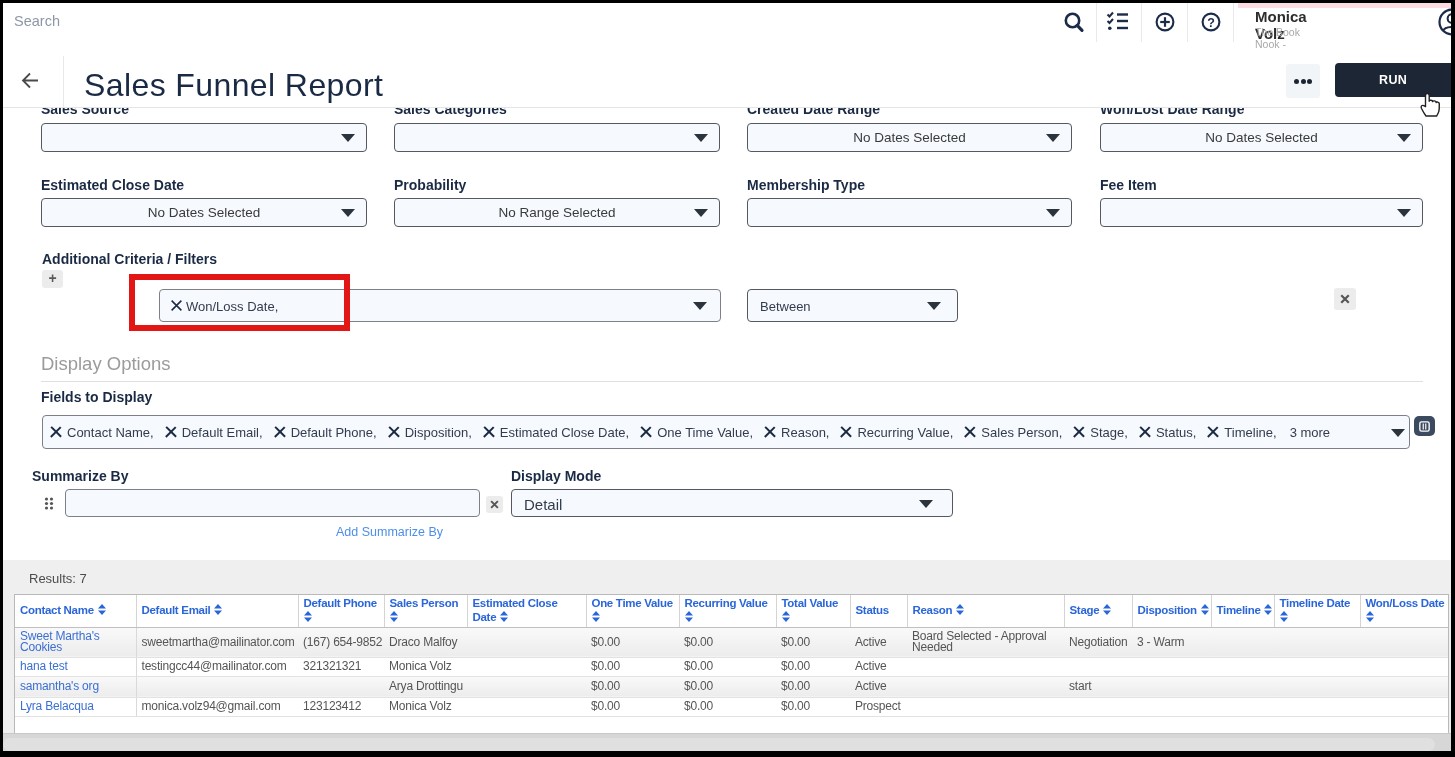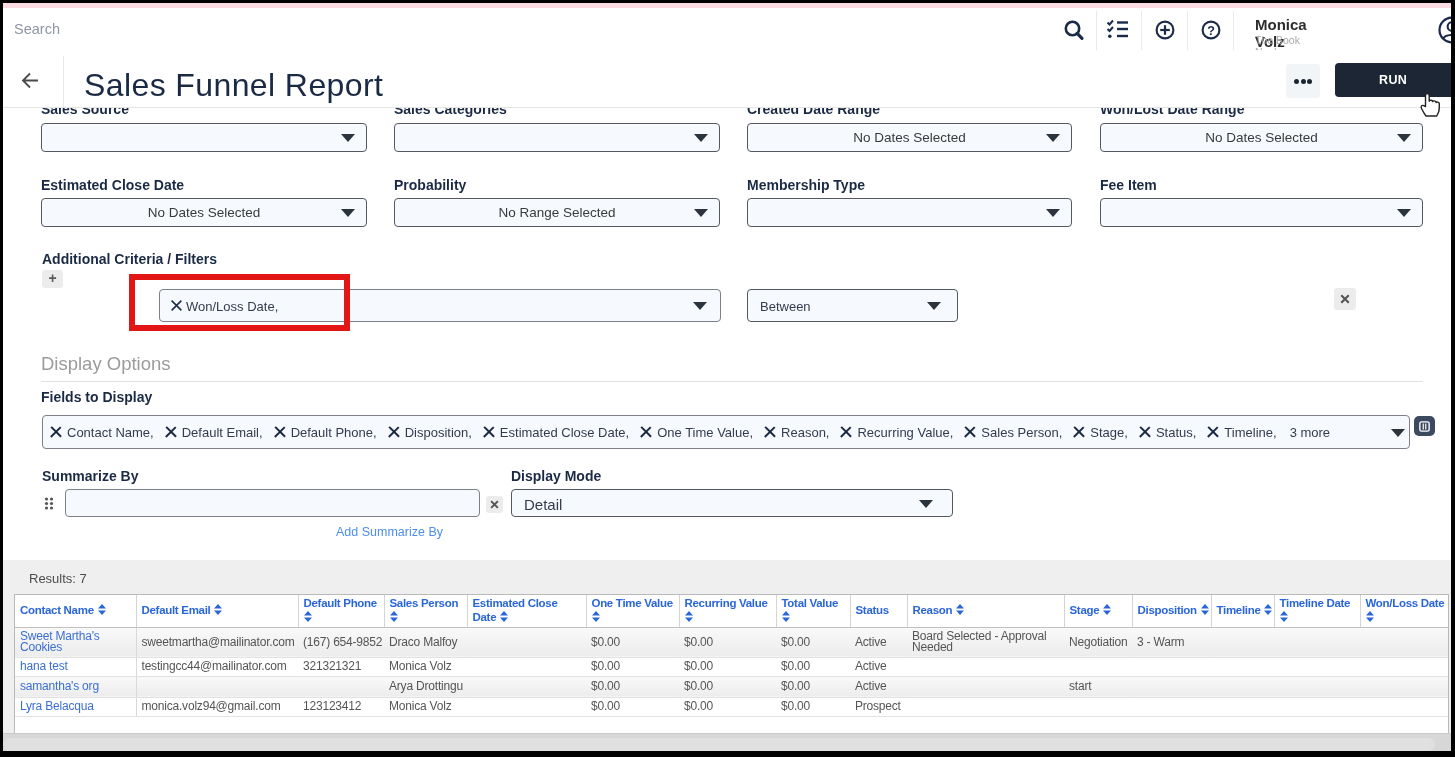--- a/index.html
+++ b/index.html
@@ -3,21 +3,21 @@
 <meta charset="utf-8">
 <style>
 * { margin:0; padding:0; box-sizing:border-box; }
 html,body { width:1455px; height:757px; background:#000; overflow:hidden; }
 body { font-family:"Liberation Sans", sans-serif; position:relative; }
 #page { position:absolute; left:3px; top:3px; width:1448px; height:748px; background:#fff; overflow:hidden; }
 #abs { position:absolute; left:-3px; top:-3px; width:1455px; height:757px; }
 .abs { position:absolute; }
 #pink { left:0; top:3px; width:1455px; height:5px; background:#fcdce2; }
 
-#topbar { left:0; top:8px; width:1238px; height:42px; background:#fff; }
+#topbar { left:0; top:0; width:1238px; height:42px; background:#fff; }
 #search-ph { left:14px; top:13px; font-size:14.5px; color:#8d97a5; }
 .sep { top:3px; width:1px; height:39px; background:#e9e9e9; }
 #mv-name { left:1255px; top:8px; font-size:15px; font-weight:bold; color:#2d2d2d; }
 #mv-sub { left:1255px; top:26px; font-size:10.5px; color:#a9a9a9; }
 
 #titlebar { left:0; top:50px; width:1455px; height:58px; background:#fff; border-bottom:1px solid #e5e5e5; z-index:5; }
 #backarrow { left:16px; top:17px; width:28px; height:28px; }
 #tb-sep { left:63px; top:6px; width:1px; height:51px; background:#e8e8e8; }
 #title { left:84px; top:17px; font-size:32px; color:#1b2a44; font-weight:500; letter-spacing:0.4px; line-height:36px; }
 #dots-btn { left:1286px; top:14px; width:34px; height:34px; background:#f2f5f8; border-radius:3px; }
@@ -177,21 +177,21 @@
       <div class="caret" style="left:1348px; top:13px"></div>
     </div>
     <div class="abs" style="left:1414px; top:308px; width:21px; height:20px; background:#3b4a5f; border-radius:5px">
       <svg style="position:absolute; left:5px; top:4.5px" width="11" height="11" viewBox="0 0 13 13">
         <rect x="1" y="1" width="11" height="11" rx="2" fill="none" stroke="#fff" stroke-width="1.6"></rect>
         <line x1="5" y1="3" x2="5" y2="10" stroke="#fff" stroke-width="1.4"></line>
         <line x1="8" y1="3" x2="8" y2="10" stroke="#fff" stroke-width="1.4"></line>
       </svg>
     </div>
 
-    <div class="flabel" style="left:42px; top:360px">Summarize By</div>
+    <div class="flabel" style="left:32px; top:360px">Summarize By</div>
     <svg class="abs" style="left:44px; top:389px" width="10" height="13" viewBox="0 0 10 13">
       <circle cx="2.5" cy="2" r="1.6" fill="#555"></circle>
           <circle cx="7.5" cy="2" r="1.6" fill="#555"></circle>
       <circle cx="2.5" cy="6.5" r="1.6" fill="#555"></circle>
           <circle cx="7.5" cy="6.5" r="1.6" fill="#555"></circle>
       <circle cx="2.5" cy="11" r="1.6" fill="#555"></circle>
           <circle cx="7.5" cy="11" r="1.6" fill="#555"></circle>
     </svg>
     <div class="ddbox" style="left:65px; top:381px; width:415px; height:28px; border-color:#7d8086; border-radius:4px"></div>
     <div class="gbtn" style="left:486px; top:388px; width:17px; height:17px; line-height:16px"><svg width="9" height="9" viewBox="0 0 12 12">

